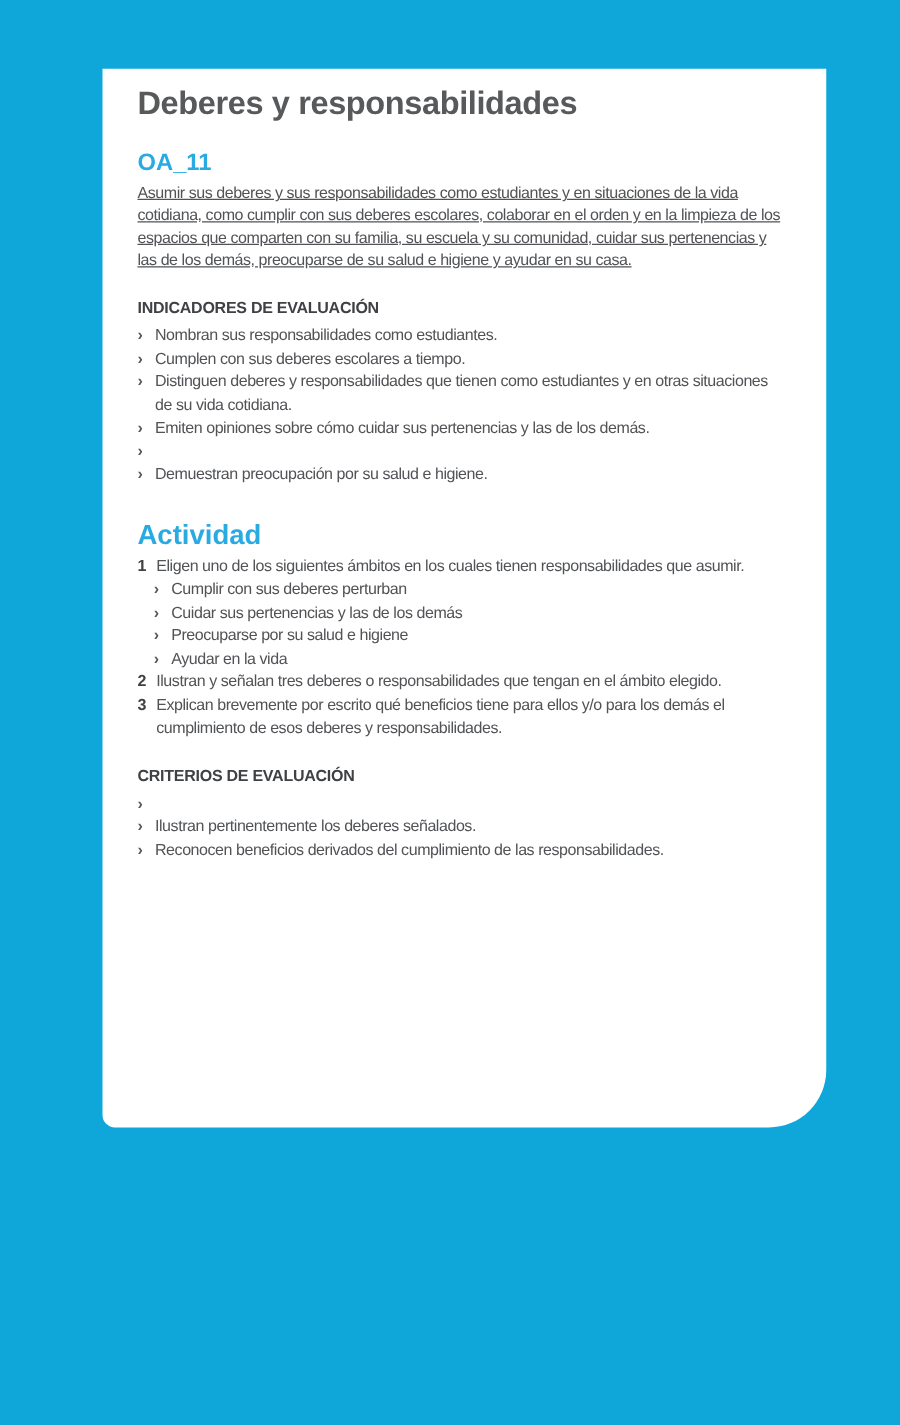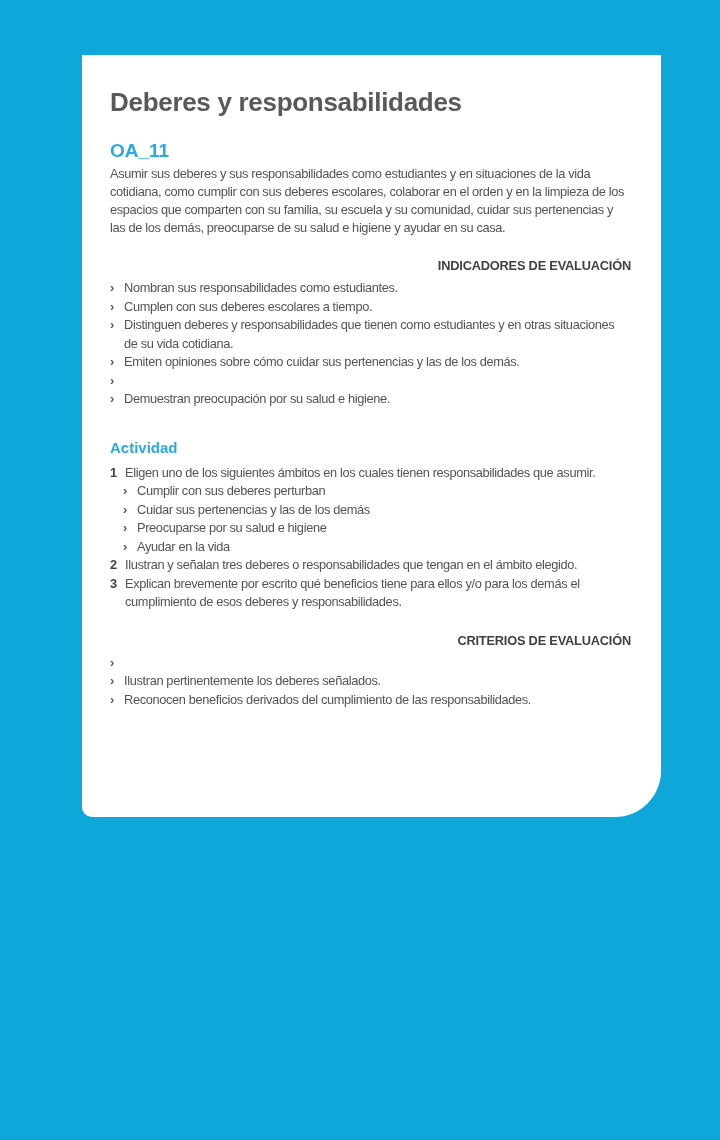--- a/index.html
+++ b/index.html
@@ -12,25 +12,25 @@
     background: #0FA7D9;
     font-family: "Liberation Sans", sans-serif;
     position: relative;
     overflow: hidden;
   }
   .card {
     position: absolute;
     left: 82px;
     top: 55px;
     width: 579px;
-    height: 762px;
+    height: 847px;
     background: #ffffff;
     border-radius: 0 0 46px 10px;
     box-sizing: border-box;
-    padding: 33px 30px 0 28px;
+    padding: 13px 30px 0 28px;
   }
   .page-title {
     font-size: 26px;
     font-weight: bold;
     color: #58595B;
     line-height: 29px;
     letter-spacing: -0.3px;
     margin: 0 0 23px 0;
   }
   .oa-code {
@@ -41,47 +41,47 @@
     margin: 0 0 3px 0;
   }
   .body-text, .bullet-list li, .step-row {
     font-size: 12.8px;
     color: #515356;
     line-height: 18px;
     letter-spacing: -0.35px;
   }
   .oa-desc {
     margin: 0;
+    text-decoration: underline;
   }
   .section-heading {
     font-size: 12.8px;
     font-weight: bold;
     color: #3F4144;
     line-height: 16px;
     letter-spacing: -0.2px;
     margin: 21px 0 5px 0;
-    text-align: right;
   }
   .bullet-list {
     list-style: none;
     margin: 0;
     padding: 0;
   }
   .bullet-list li {
     display: flex;
     line-height: 18.5px;
   }
   .marker {
     flex: 0 0 14px;
     width: 14px;
     color: #55575A;
     font-weight: bold;
   }
   .activity-heading {
-    font-size: 15px;
+    font-size: 22px;
     font-weight: bold;
     color: #29ABE2;
     line-height: 24px;
     margin: 27px 0 4px 0;
   }
   .steps {
     margin: 0;
     padding: 0;
   }
   .step-row {

